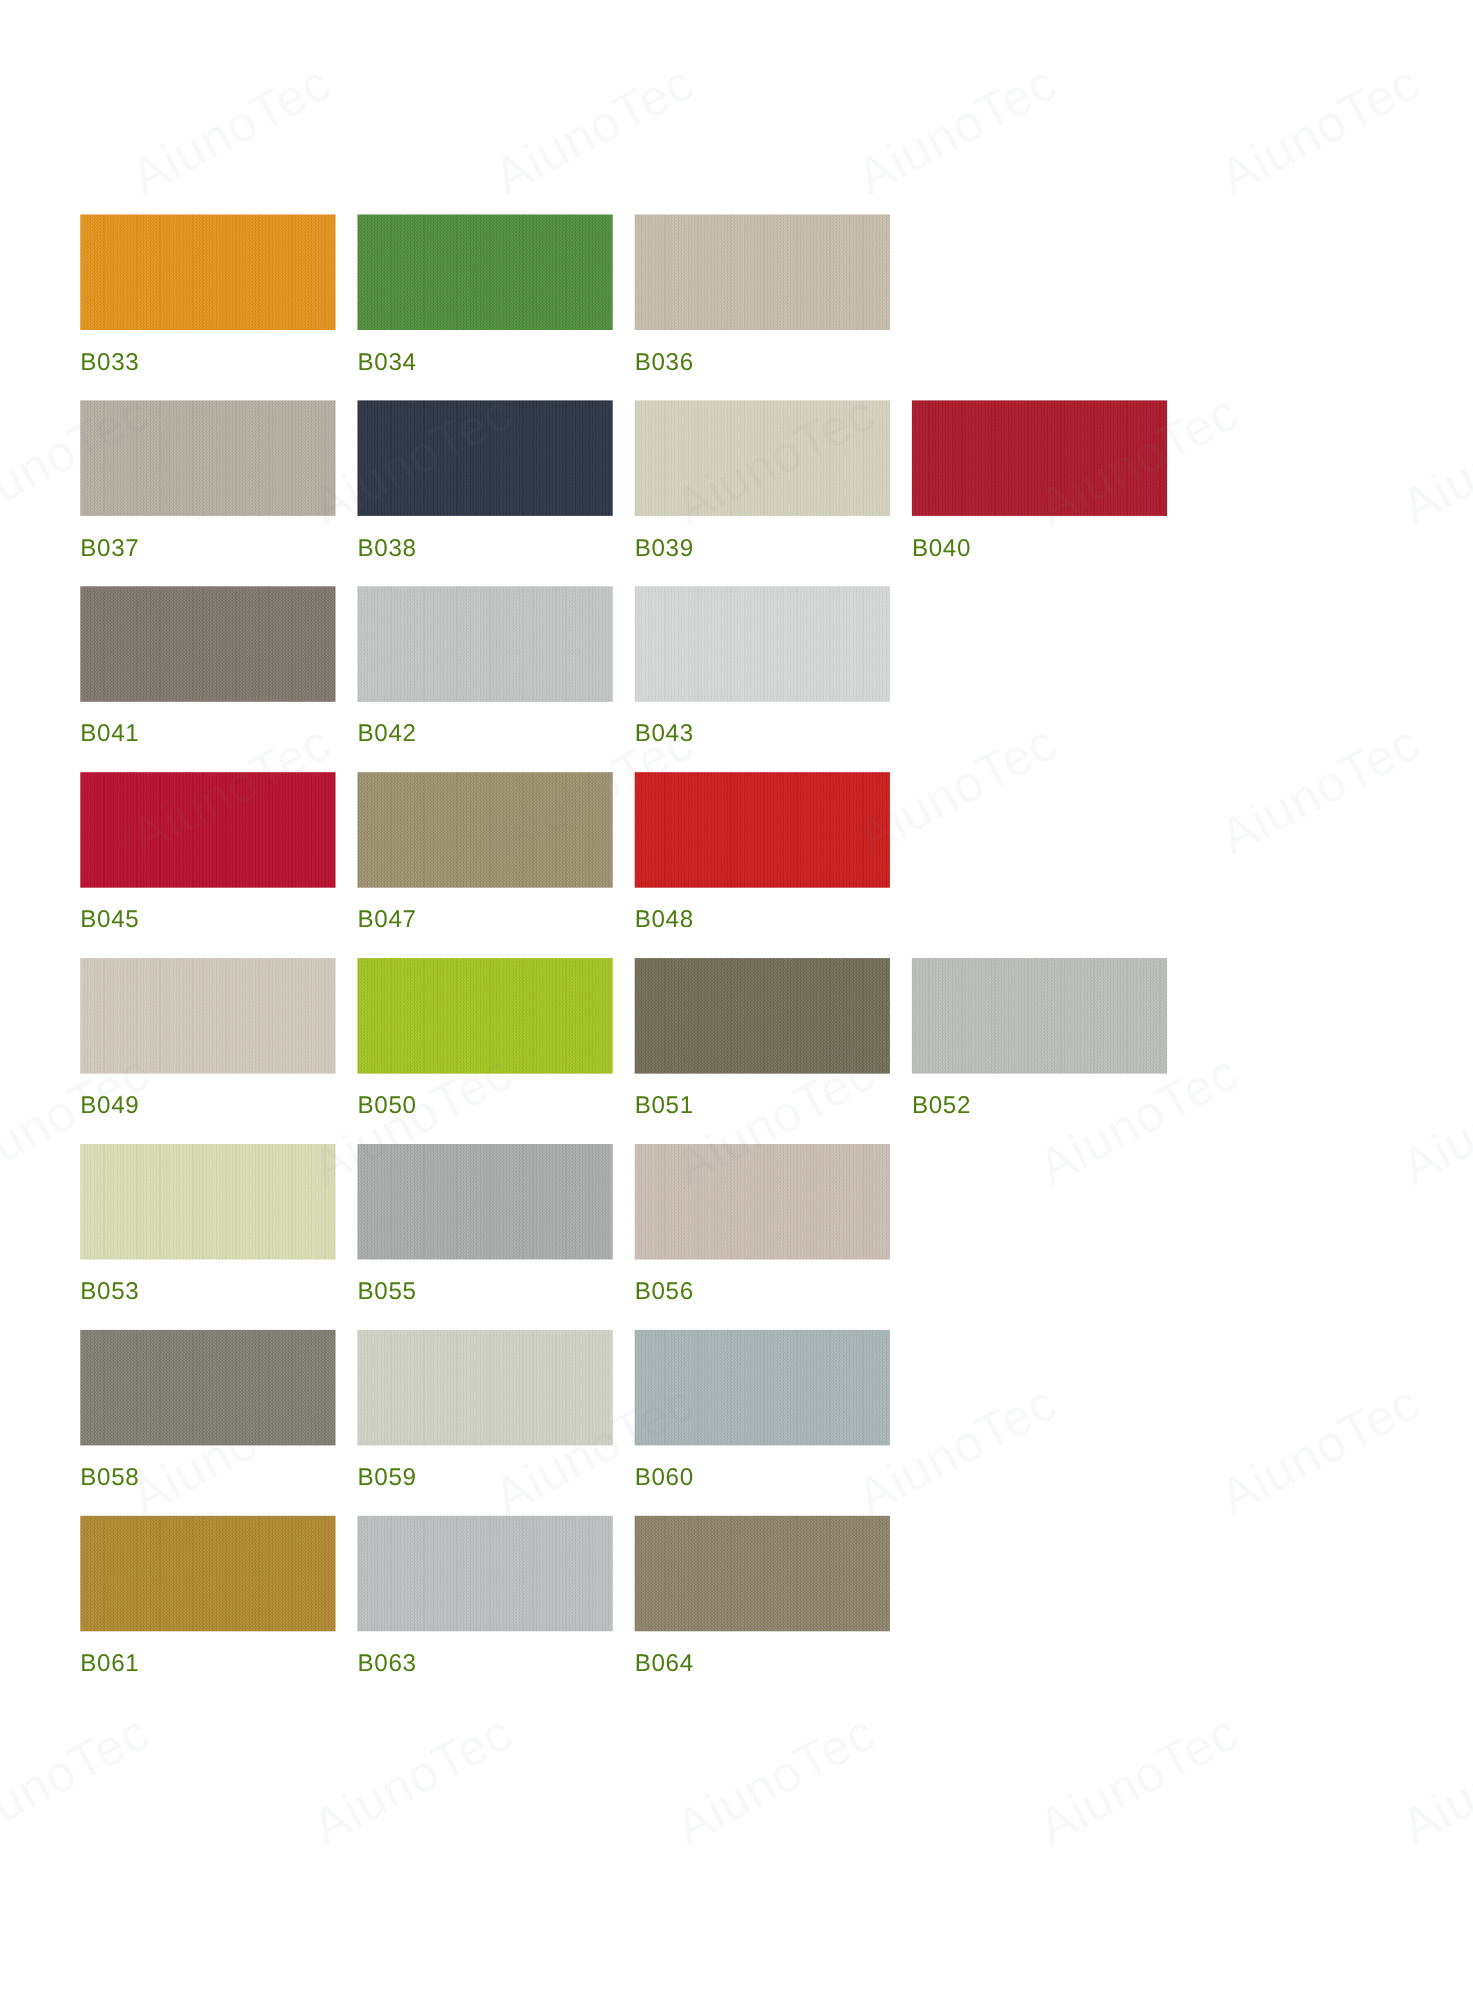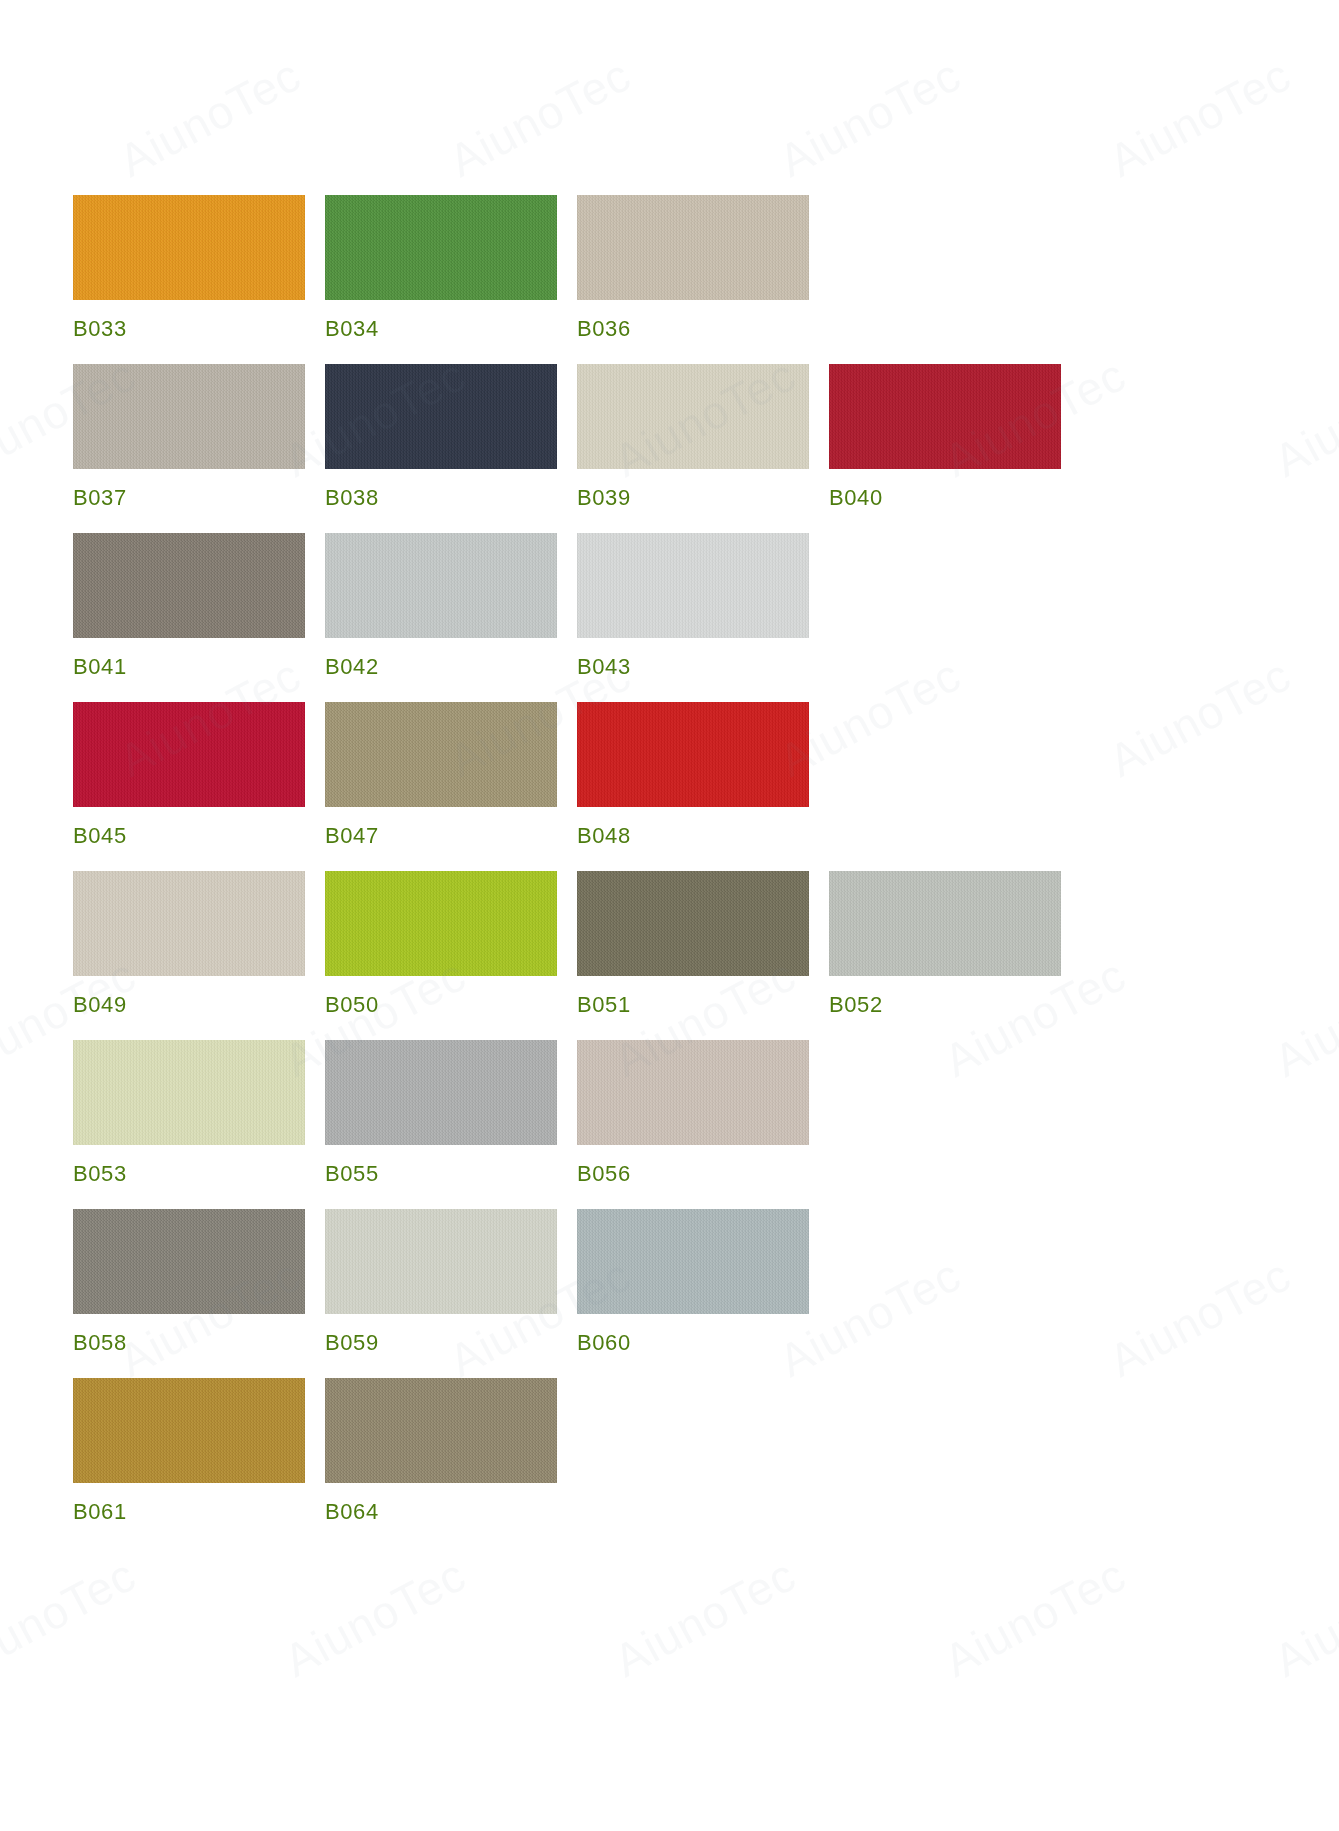--- a/index.html
+++ b/index.html
@@ -240,17 +240,21 @@
         <div class="swatch-chip" style="background-color: rgb(167, 179, 181);"></div>
         <div class="swatch-label">B060</div>
       </div>
     </div>
     <div class="swatch-row">
       <div class="swatch-cell">
         <div class="swatch-chip" style="background-color: rgb(173, 133, 49);"></div>
         <div class="swatch-label">B061</div>
       </div>
       <div class="swatch-cell">
+        <div class="swatch-chip" style="background-color: rgb(186, 189, 190);"></div>
+        <div class="swatch-label">B063</div>
+      </div>
+      <div class="swatch-cell">
         <div class="swatch-chip" style="background-color: rgb(138, 128, 104);"></div>
         <div class="swatch-label">B064</div>
       </div>
     </div>
   </div>
 
 </body></html>

